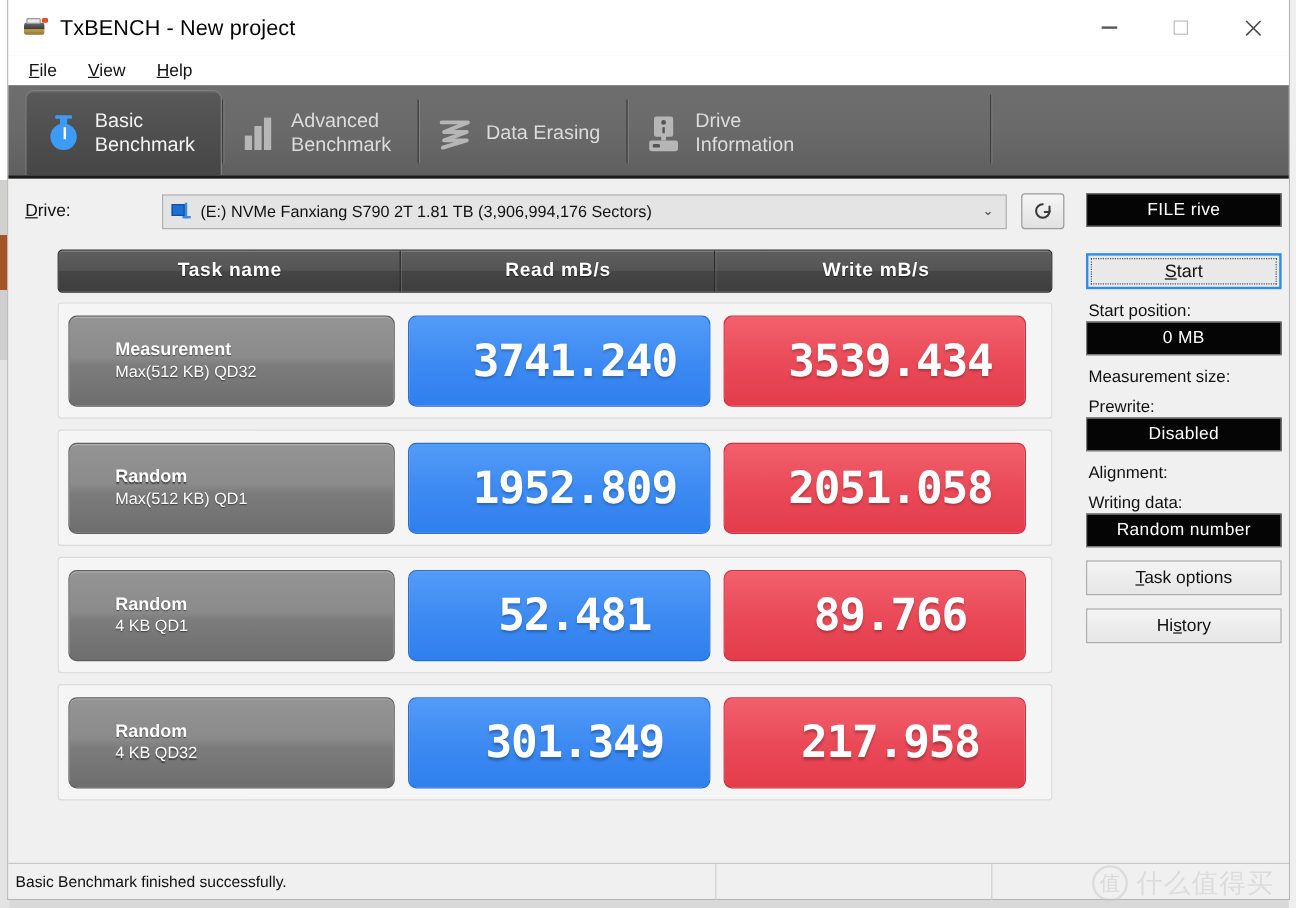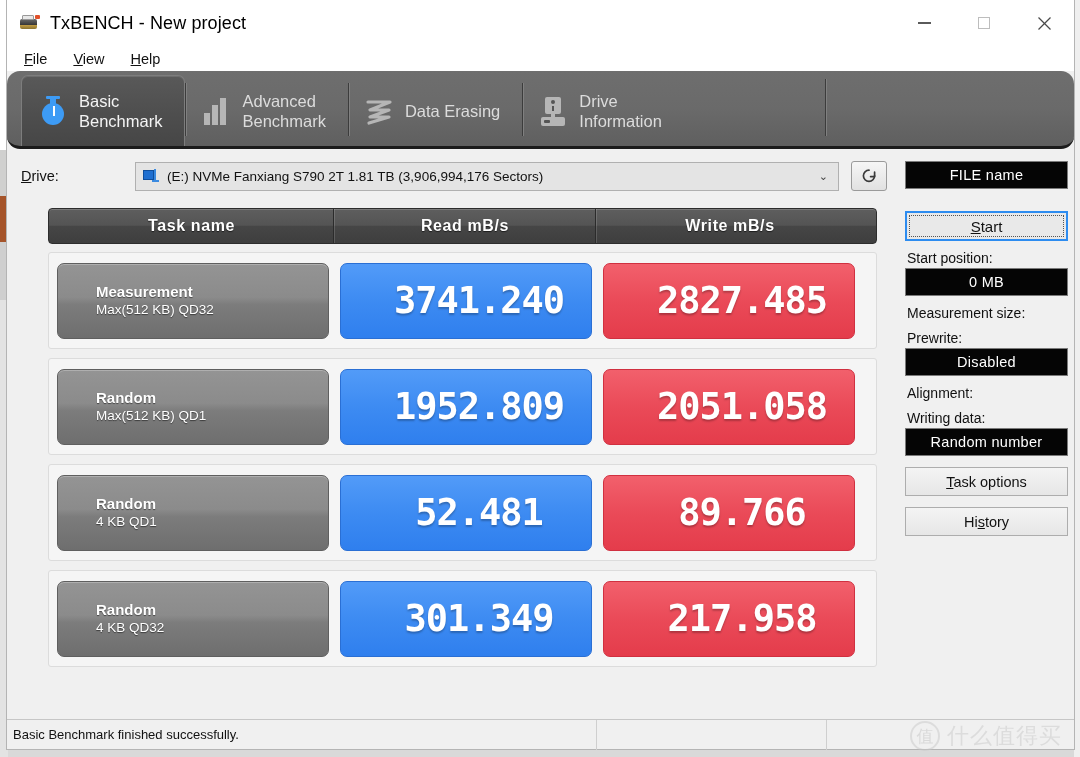--- a/index.html
+++ b/index.html
@@ -126,21 +126,20 @@
   
   .tabstrip {
     height: 78px;
     background: linear-gradient(to bottom, #6e6e6e 0%, #6a6a6a 50%, #5f5f5f 100%);
     display: flex;
     align-items: stretch;
     padding: 4px 0 0 0;
     flex: none;
     border-bottom: 3px solid #1b1b1b;
     position: relative;
-    border-radius: 13px;
   }
   .tab {
     display: flex;
     align-items: center;
     gap: 11px;
     padding: 0 22px 0 16px;
     position: relative;
     cursor: default;
   }
   .tab + .tab::before {
@@ -620,21 +619,21 @@
         </div>
 
         <div class="rows">
 
           <div class="row">
             <div class="task-btn">
               <div class="task-l1">Measurement</div>
               <div class="task-l2">Max(512 KB) QD32</div>
             </div>
             <div class="val-box val-read">3741.240</div>
-            <div class="val-box val-write">2827.485</div>
+            <div class="val-box val-write">3539.434</div>
           </div>
 
           <div class="row">
             <div class="task-btn">
               <div class="task-l1">Random</div>
               <div class="task-l2">Max(512 KB) QD1</div>
             </div>
             <div class="val-box val-read">1952.809</div>
             <div class="val-box val-write">2051.058</div>
           </div>
@@ -655,21 +654,21 @@
             </div>
             <div class="val-box val-read">301.349</div>
             <div class="val-box val-write">217.958</div>
           </div>
 
         </div>
       </div>
 
       <div class="sidebar">
 
-        <div class="sb-dark">FILE name</div>
+        <div class="sb-dark">FILE rive</div>
 
         <div class="sb-start">
           <span><u>S</u>tart</span>
         </div>
 
         <div class="sb-label">Start position:</div>
         <div class="sb-dark">0 MB</div>
 
         <div class="sb-label">Measurement size:</div>
 

